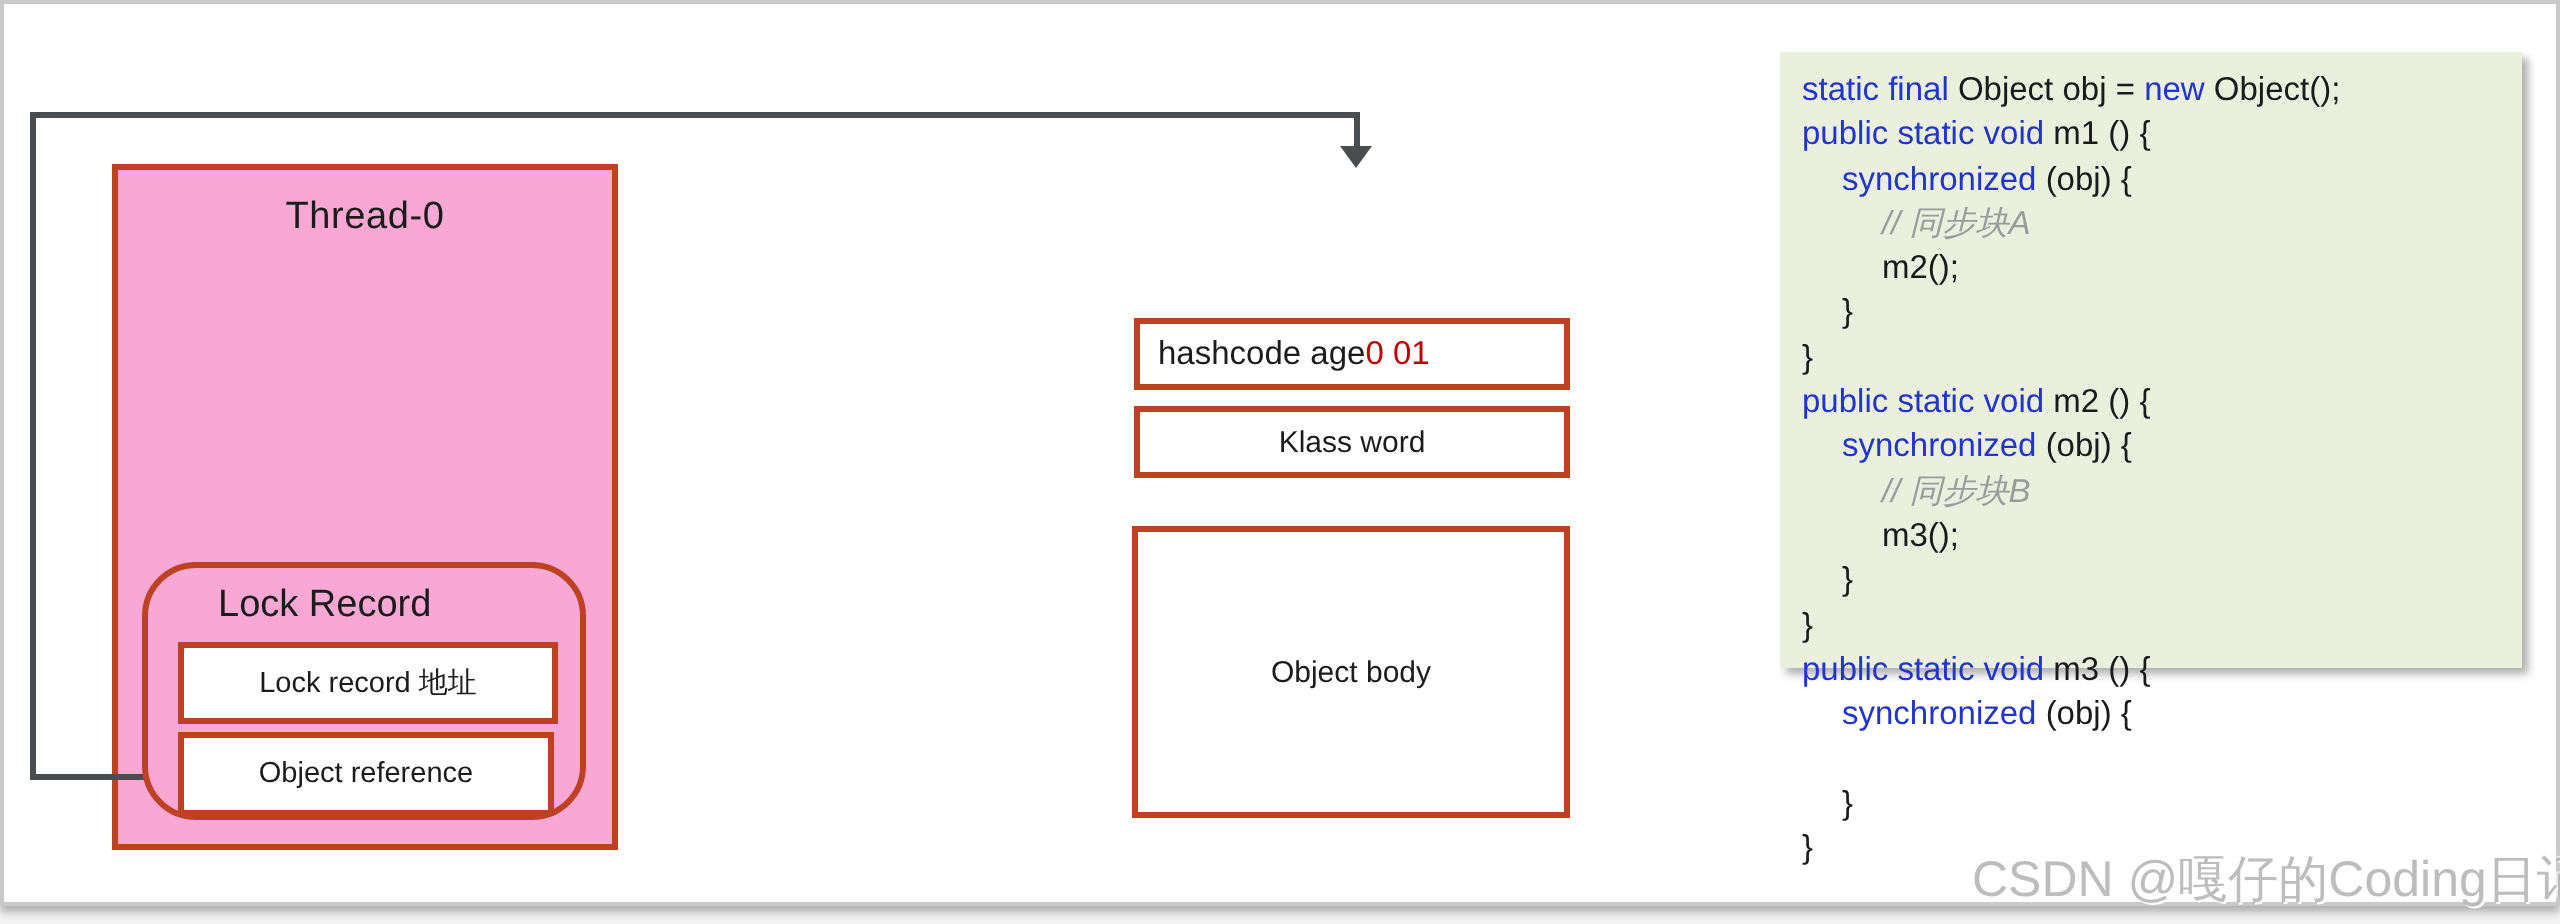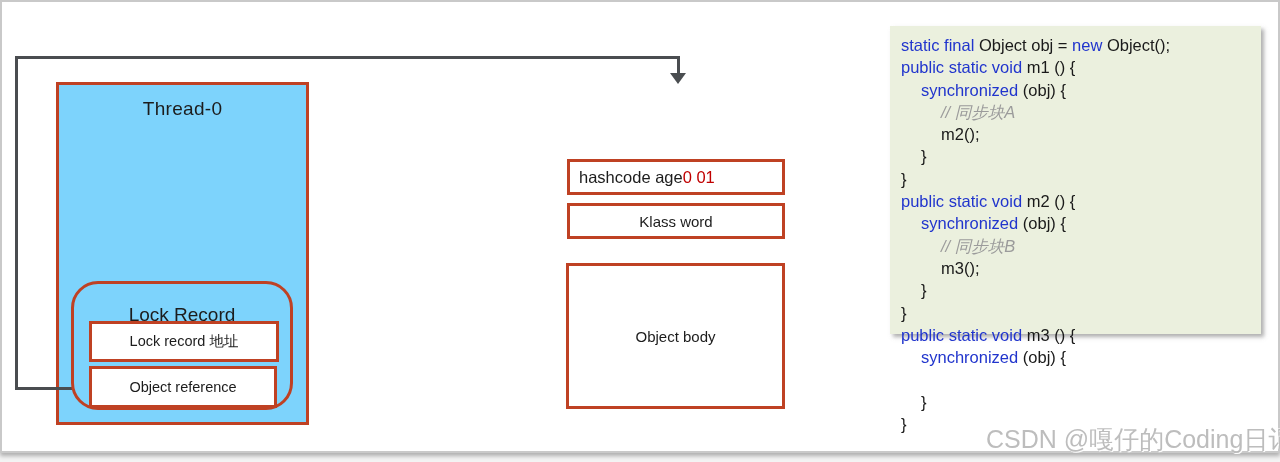--- a/index.html
+++ b/index.html
@@ -20,26 +20,26 @@
   .seg-left-v   { left:13px;  top:54px;  width:3px;   height:334px; }
   .seg-top-h    { left:13px;  top:54px;  width:665px; height:3px;  }
   .seg-right-v  { left:675px; top:54px;  width:3px;   height:19px; }
   .seg-bot-h    { left:13px;  top:385px; width:76px;  height:3px;  }
   .arrow-head {
     position:absolute; left:668px; top:71px; width:0; height:0; z-index:2;
     border-left:8px solid transparent; border-right:8px solid transparent;
     border-top:11px solid var(--arrow);
   }
   
-  .rbox { position:absolute; border:3px solid var(--red); background:#7dd3fc; z-index:1; }
+  .rbox { position:absolute; border:3px solid var(--red); background:#f9a8d4; z-index:1; }
   .thread-box { left:54px; top:80px; width:253px; height:343px; }
   .object-box { left:546px; top:80px; width:253px; height:341px; }
   .box-title { padding-top:13px; text-align:center; font-size:19px; letter-spacing:0.3px; }
   .lock-record { left:69px; top:279px; width:222px; height:129px; border-radius:27px; z-index:2; }
-  .lr-title { padding-top:20px; text-align:center; font-size:19px; }
+  .lr-title { padding-top:8px; font-size:19px;margin-left:35px; }
   .cell {
     position:absolute; border:3px solid var(--red); background:#fff; z-index:3;
     display:flex; align-items:center; justify-content:center;
     font-size:14.5px;
   }
   .cell-addr { left:87px;  top:319px; width:190px; height:41px; }
   .cell-ref  { left:87px;  top:364px; width:188px; height:42px; }
   .cell-mark { left:565px; top:141px; width:218px; height:36px; justify-content:flex-start; padding-left:9px; font-size:16.5px;margin-top:16px; }
   .cell-klass{ left:565px; top:201px; width:218px; height:36px; font-size:15px; }
   .cell-body { left:564px; top:261px; width:219px; height:146px; font-size:15px; }

